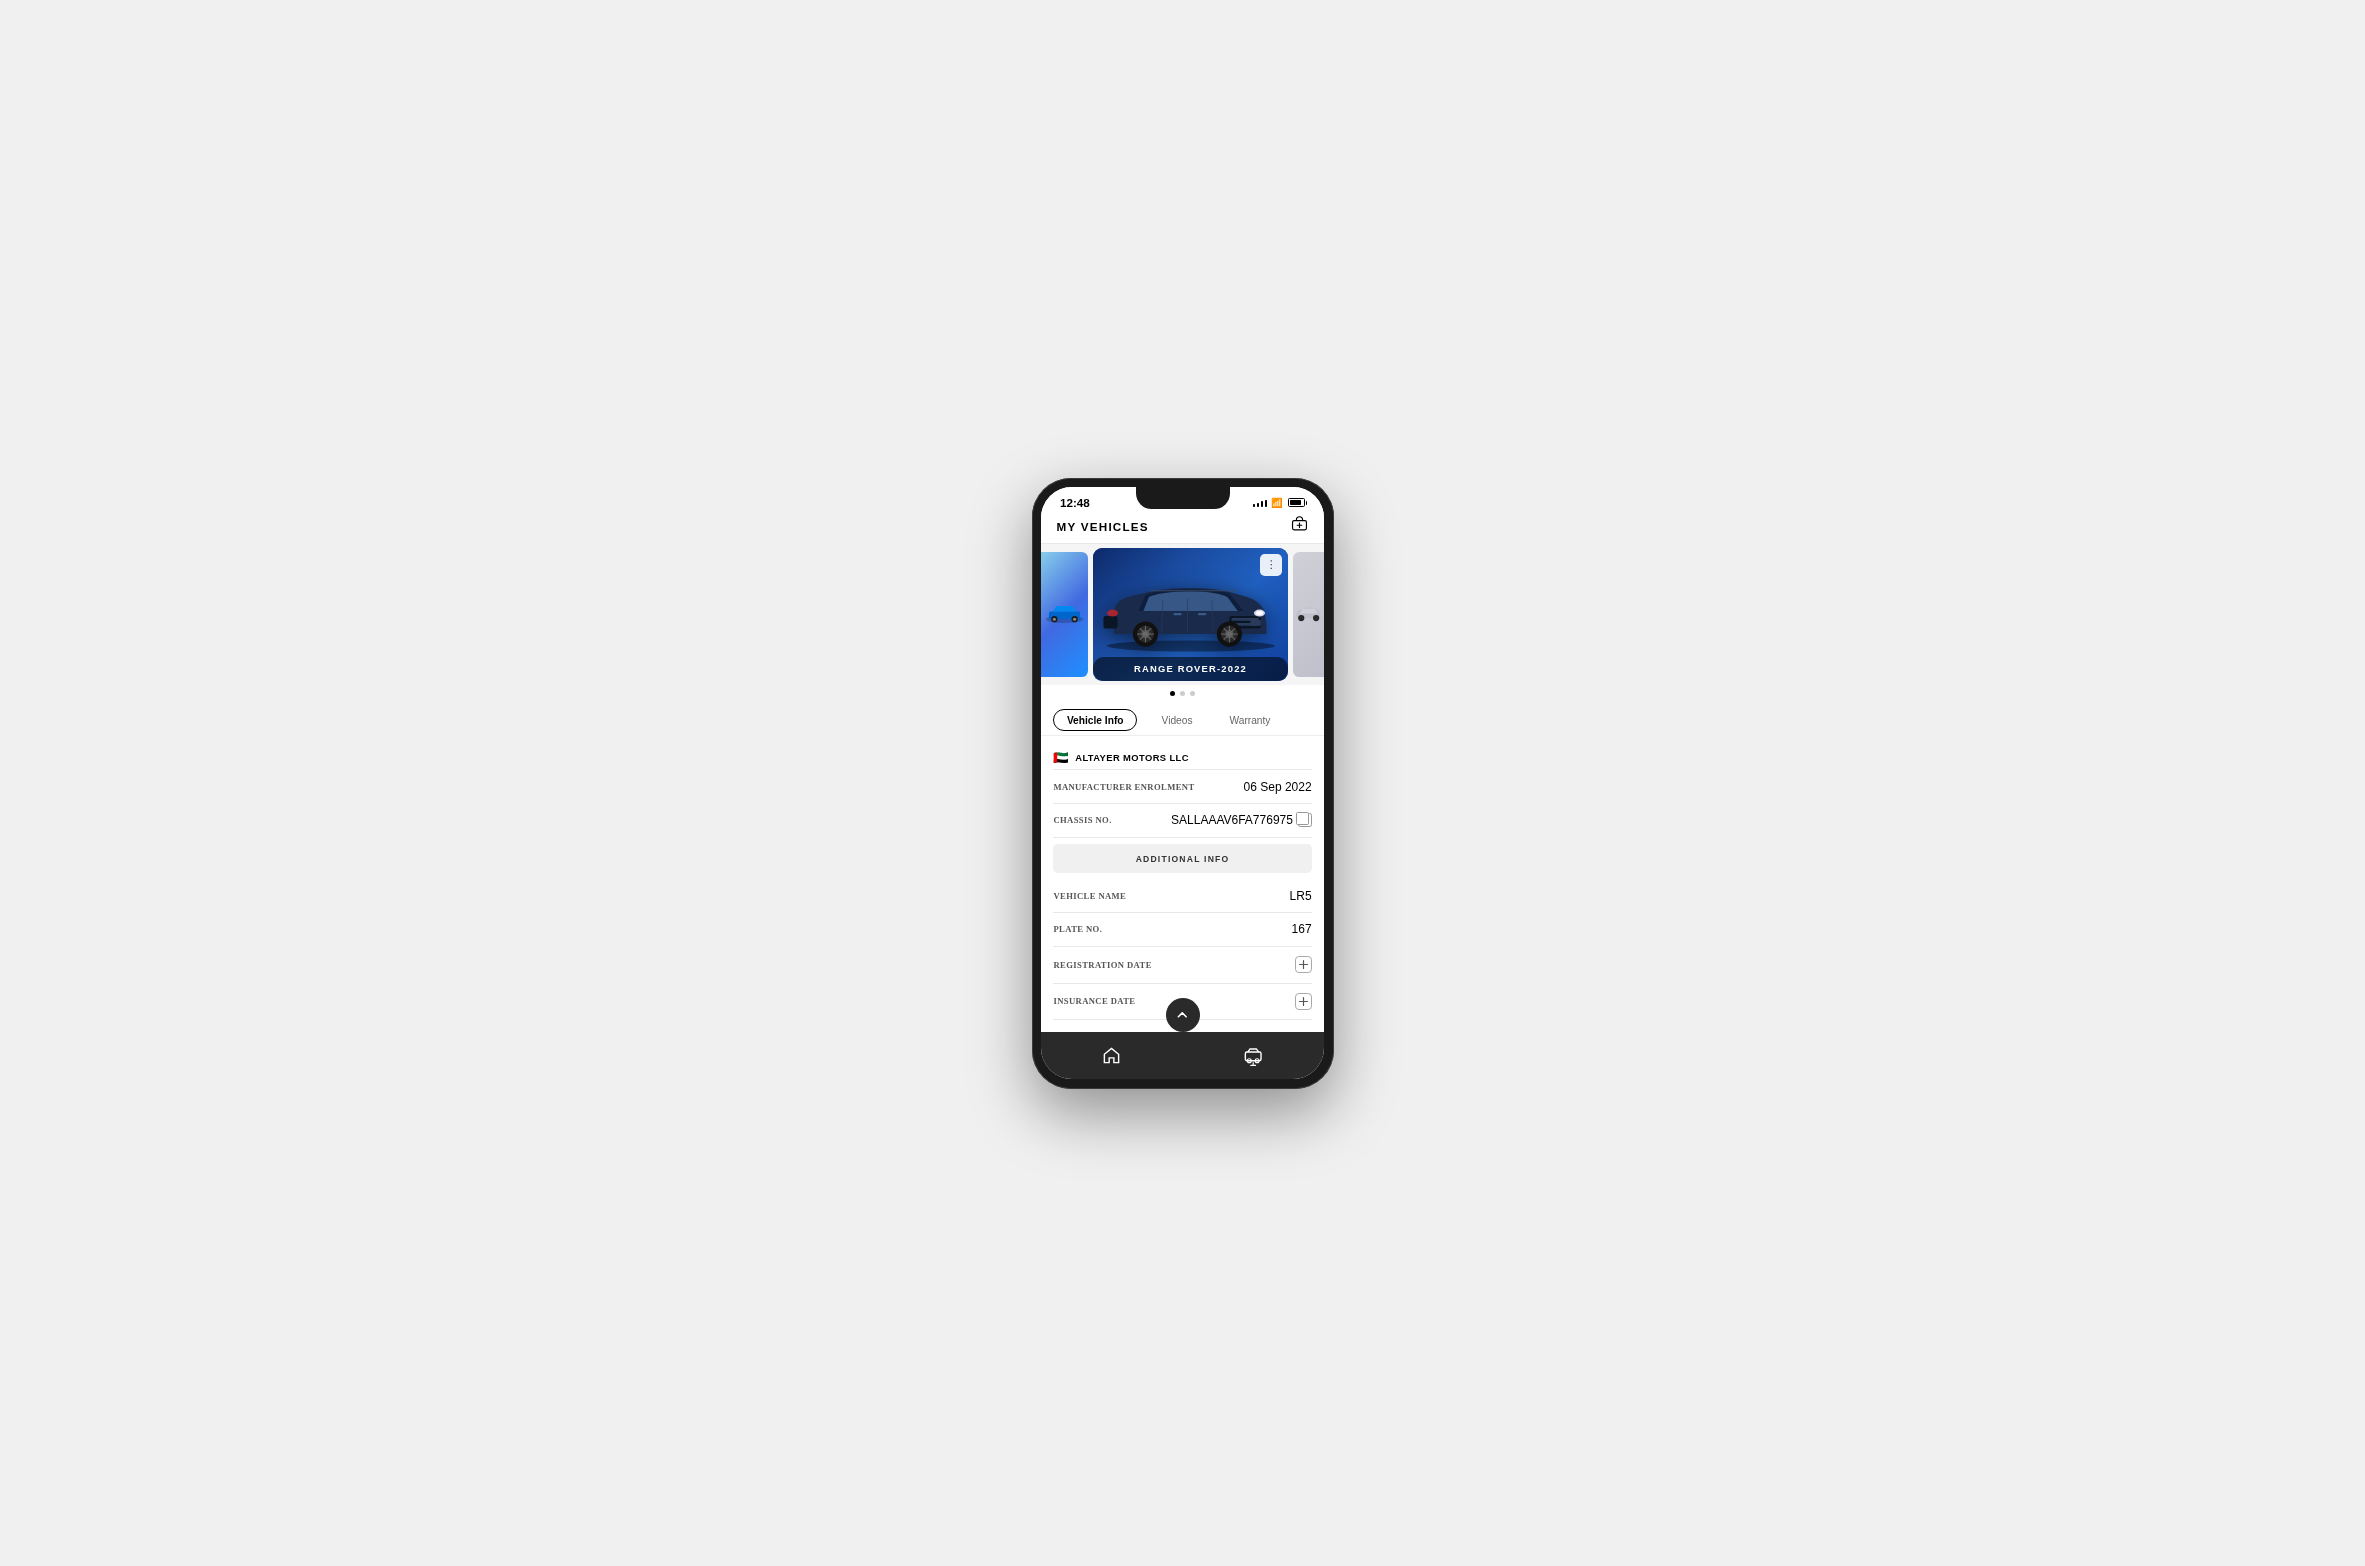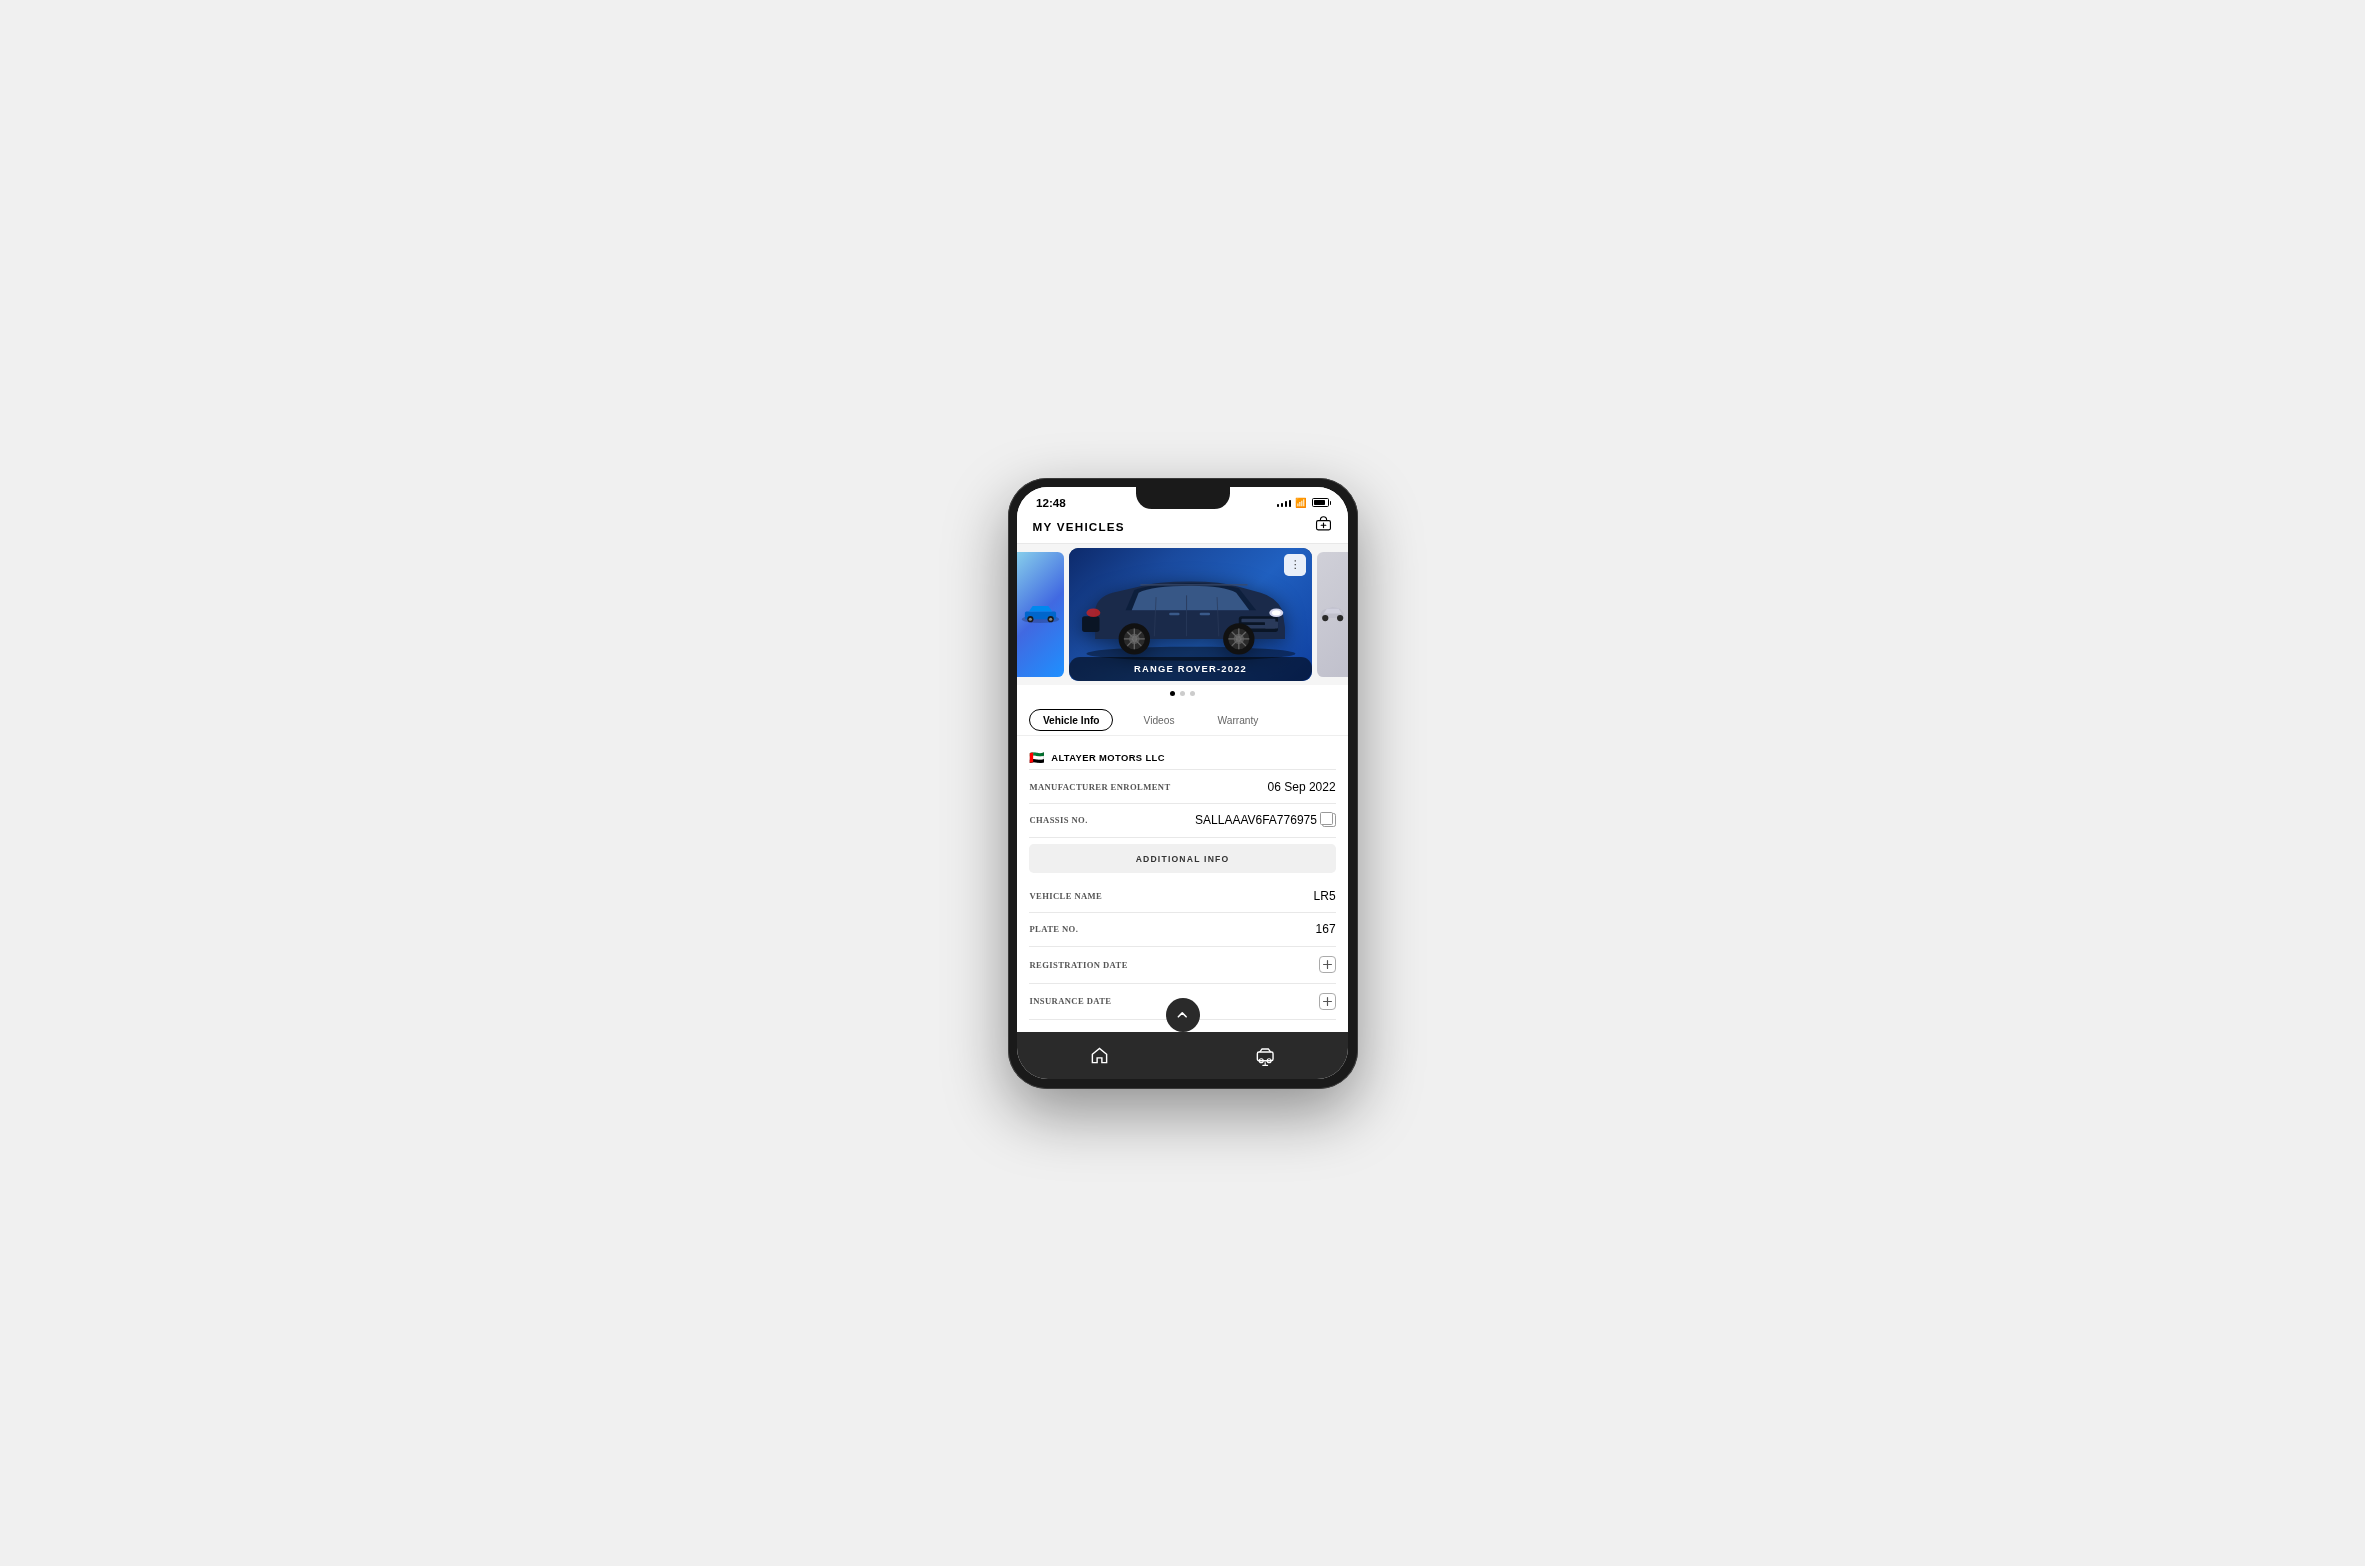--- a/index.html
+++ b/index.html
@@ -6,21 +6,21 @@
     body {
       background: #f0f0f0;
       display: flex;
       justify-content: center;
       align-items: center;
       min-height: 100vh;
       font-family: -apple-system, BlinkMacSystemFont, 'Helvetica Neue', Arial, sans-serif;
     }
 
     .phone-outer {
-      width: 350px;
+      width: 302px;
       height: 611px;
       background: #1a1a1a;
       border-radius: 39px;
       padding: 9.4px;
       box-shadow: 0 23.5px 63px rgba(0,0,0,0.4), inset 0 0 0 0.8px #444;
       position: relative;
     }
 
     .phone-inner {
       width: 100%;
@@ -237,21 +237,21 @@
     .dot {
       width: 5.5px;
       height: 5.5px;
       border-radius: 50%;
     }
 
     
     .tabs-container {
       display: flex;
       padding: 6.3px 12.5px 3.1px;
-      gap: 18px;
+      gap: 12px;
       background: #fff;
       border-bottom: 0.8px solid #eee;
     }
     .tab-item {
       padding: 4.7px 12.5px;
       font-size: 10.2px;
       font-weight: 400;
       color: #666;
       cursor: pointer;
       border-radius: 15.7px;

